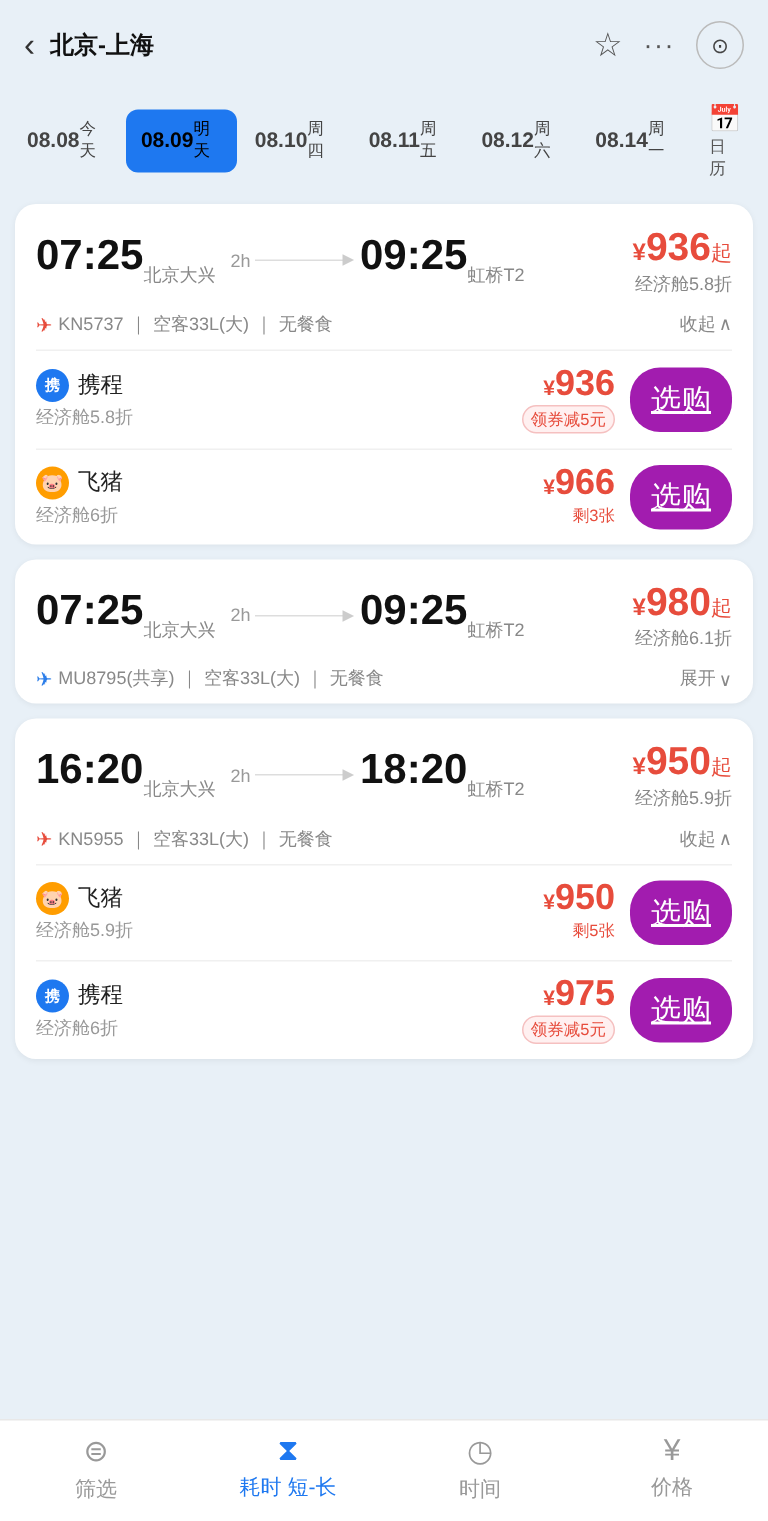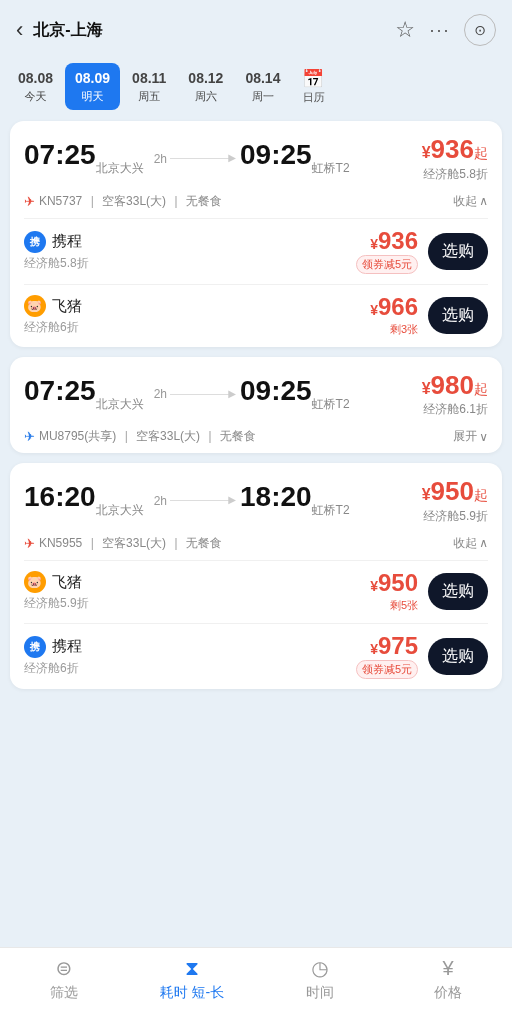--- a/index.html
+++ b/index.html
@@ -50,33 +50,33 @@
     .date-tabs {
       background: #e8f0f7;
       display: flex;
       align-items: center;
       padding: 6px 8px 10px;
       gap: 2px;
       overflow-x: auto;
     }
     .date-tab {
       display: flex;
-      flex-direction: column;
+      flex-direction: row;
       align-items: center;
       padding: 6px 10px;
       border-radius: 8px;
       cursor: pointer;
       min-width: 52px;
       font-size: 13px;
       color: #444;
       line-height: 1.4;
     }
     .date-tab.active {
       background: #1e78f0;
-      color: #ffffff;
+      color: #000000;
     }
     .date-tab .date-num { font-size: 14px; font-weight: 600; }
     .date-tab .date-day { font-size: 11px; }
     .date-tab-calendar {
       display: flex;
       flex-direction: column;
       align-items: center;
       padding: 6px 10px;
       border-radius: 8px;
       cursor: pointer;
@@ -270,29 +270,30 @@
       margin-top: 2px;
       display: inline-block;
     }
     .provider-tag-plain {
       font-size: 11px;
       color: #e74c3c;
       margin-top: 2px;
     }
 
     .buy-btn {
-      background: #0f172a;
+      background: #a21caf;
       color: #fff;
       border: none;
       border-radius: 20px;
       padding: 8px 14px;
-      font-size: 16px;
+      font-size: 20px;
       font-weight: 500;
       cursor: pointer;
       white-space: nowrap;
+      text-decoration: underline;
     }
 
     
     .bottom-nav {
       position: fixed;
       bottom: 0;
       width: 512px;
       background: #fff;
       border-top: 1px solid #e8e8e8;
       display: flex;
@@ -341,20 +342,24 @@
 </div>
 
 <div class="date-tabs">
   <div class="date-tab">
     <span class="date-num">08.08</span>
     <span class="date-day">今天</span>
   </div>
   <div class="date-tab active">
     <span class="date-num">08.09</span>
     <span class="date-day">明天</span>
+  </div>
+  <div class="date-tab">
+    <span class="date-num">08.10</span>
+    <span class="date-day">周四</span>
   </div>
   <div class="date-tab">
     <span class="date-num">08.11</span>
     <span class="date-day">周五</span>
   </div>
   <div class="date-tab">
     <span class="date-num">08.12</span>
     <span class="date-day">周六</span>
   </div>
   <div class="date-tab">

